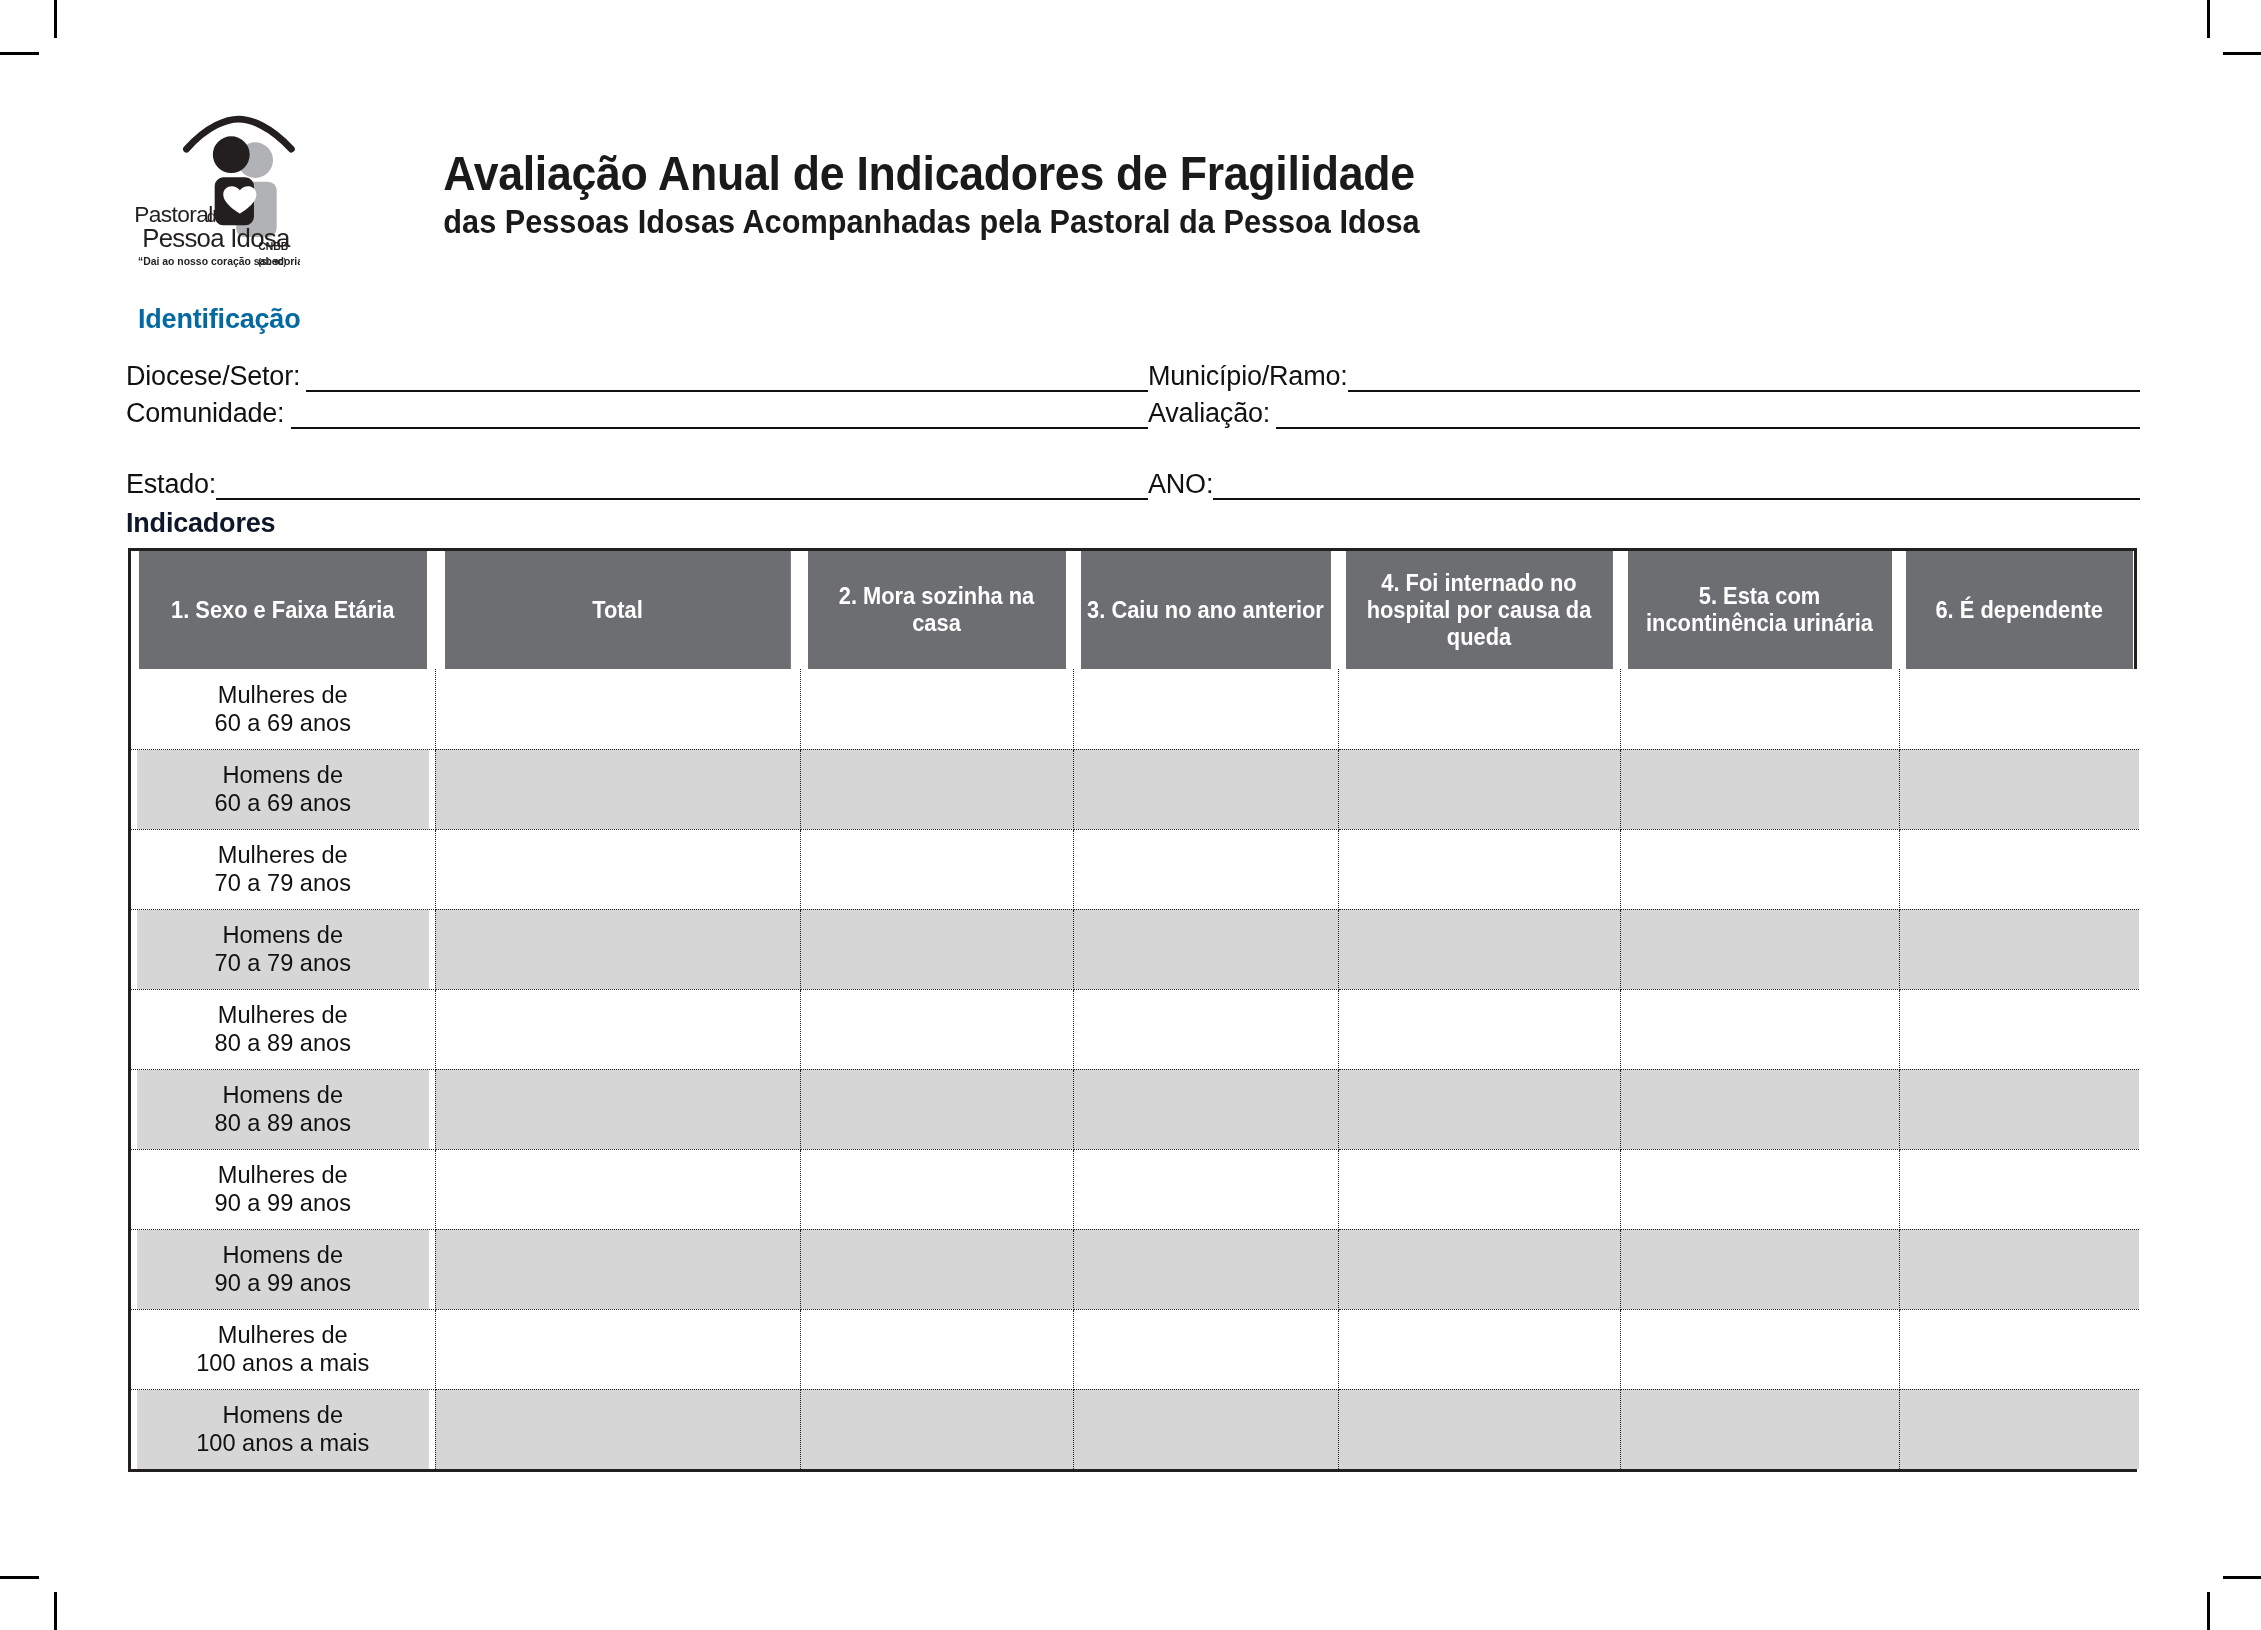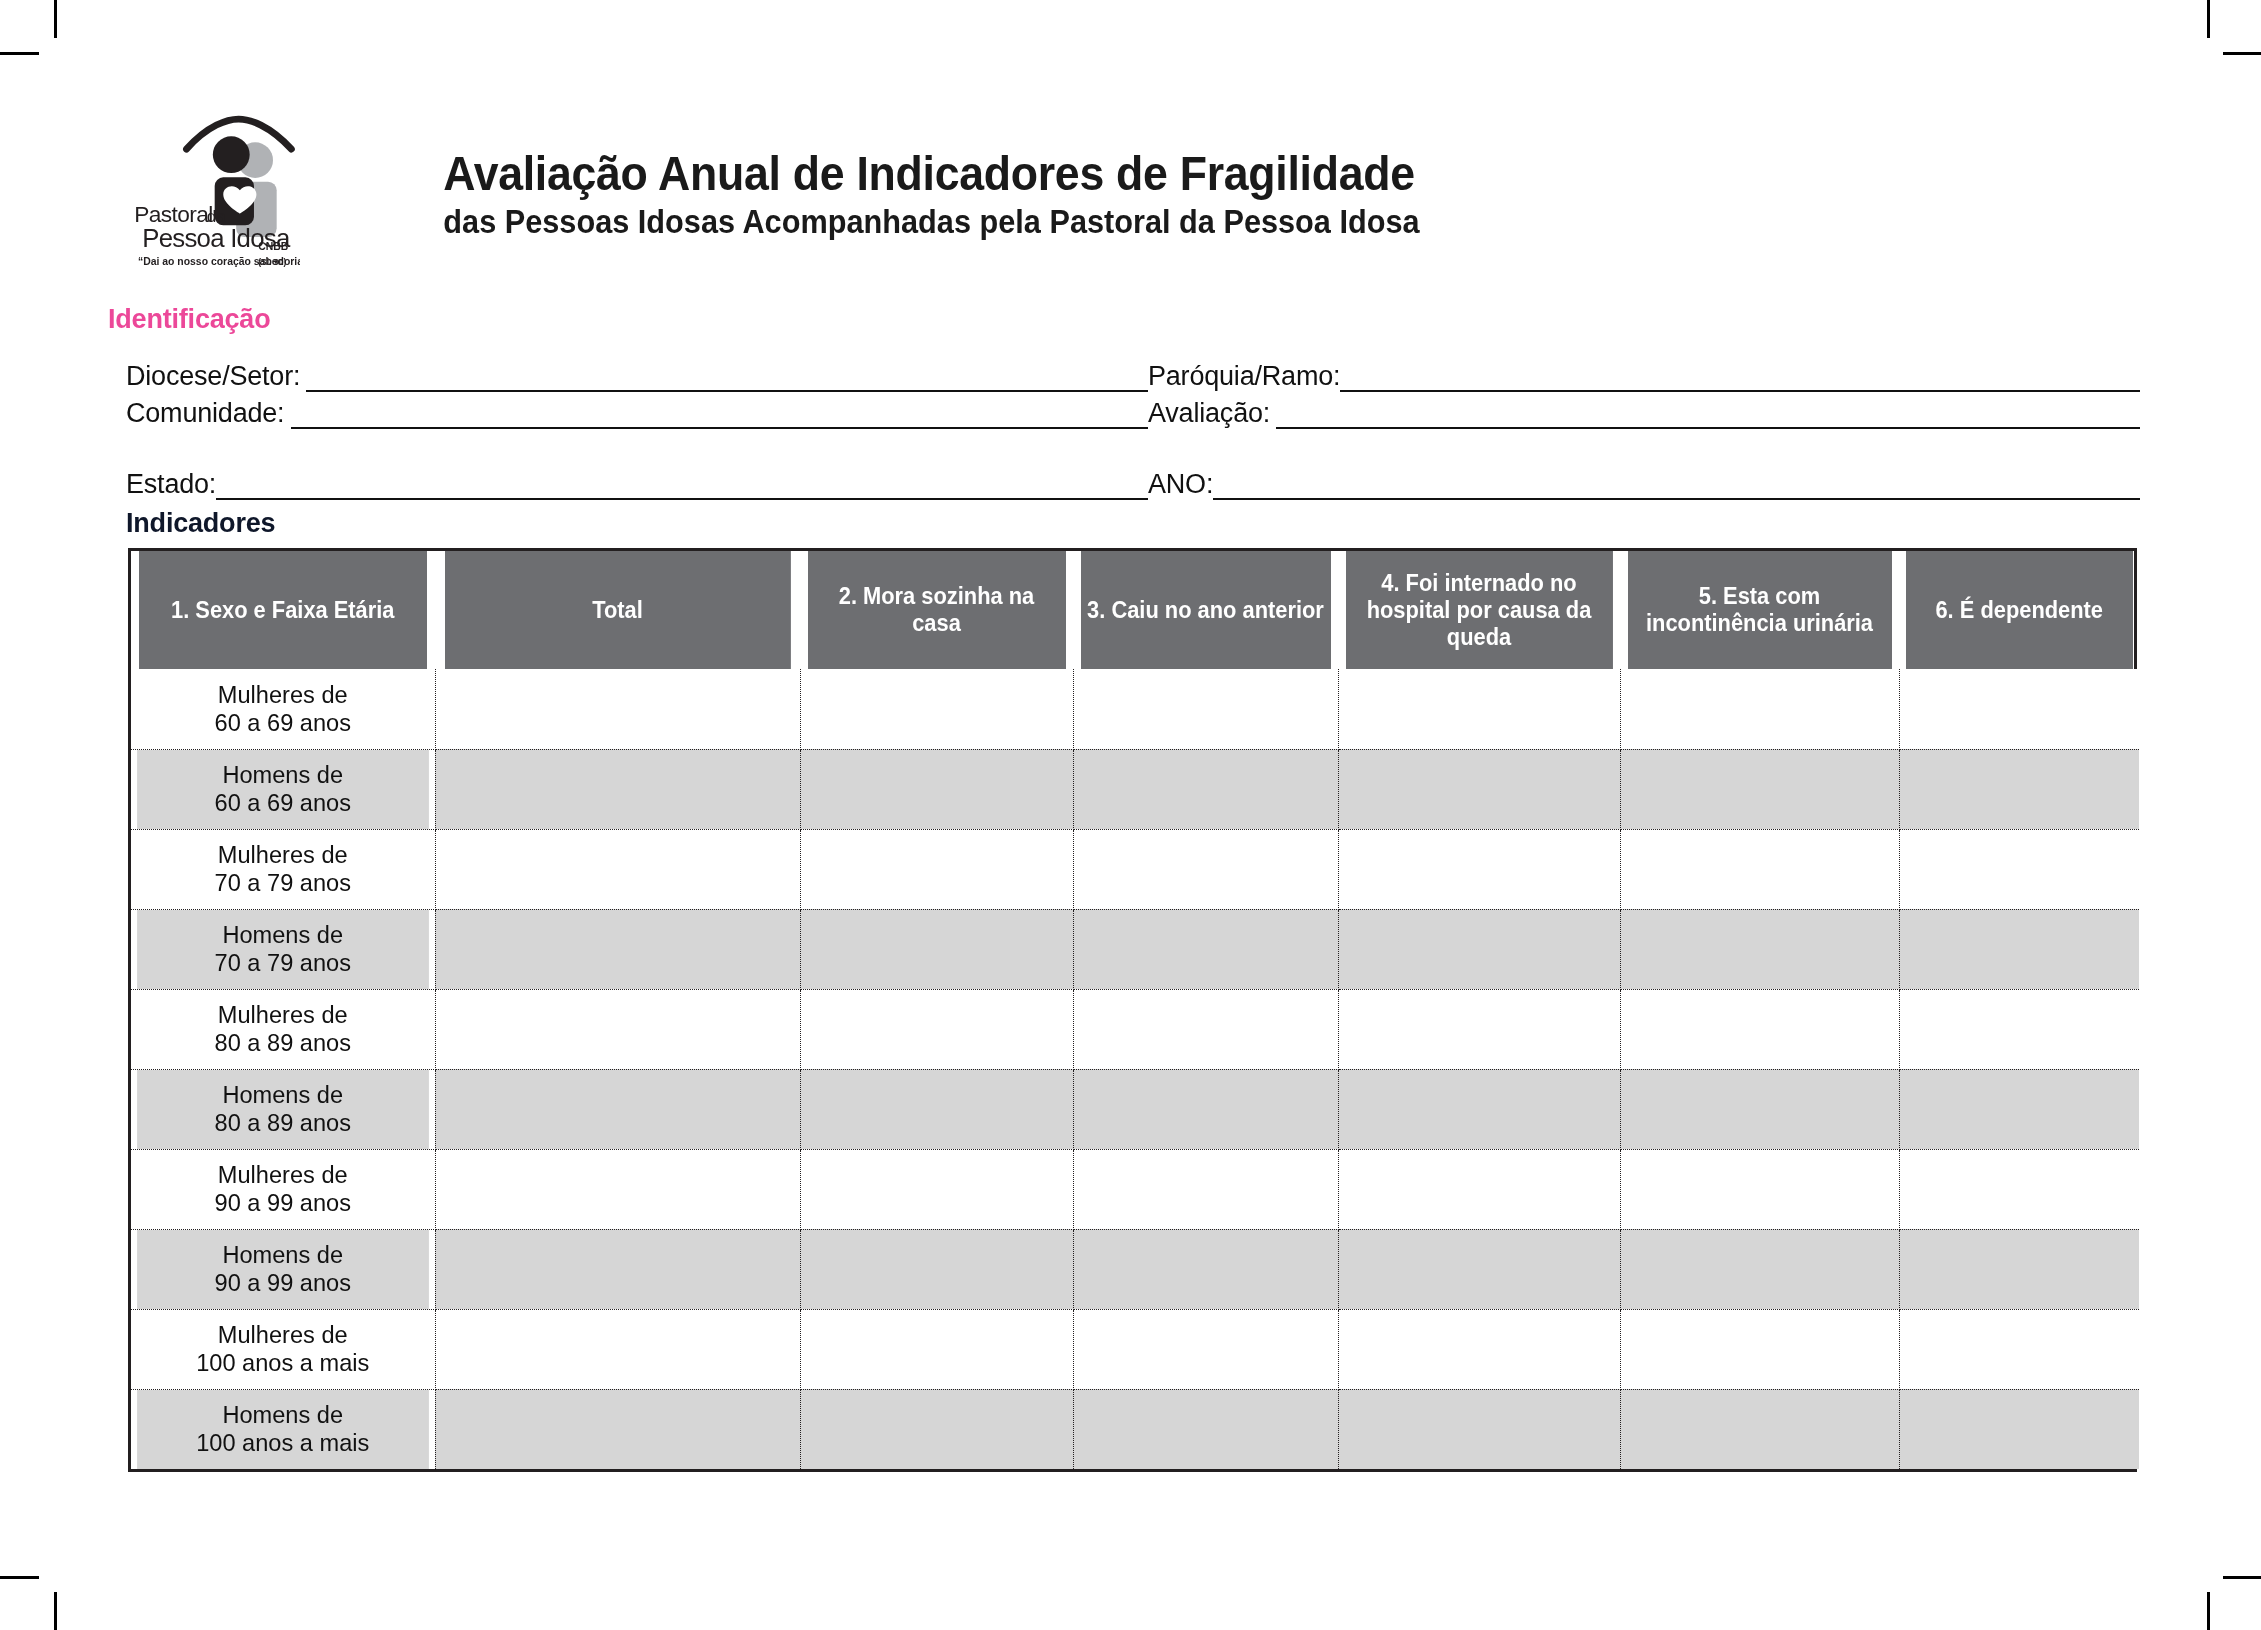--- a/index.html
+++ b/index.html
@@ -66,25 +66,25 @@
     font-size: 33px;
     line-height: 38px;
     color: #1a1a1a;
     margin-top: 2.5px;
     transform: scaleX(0.93);
   }
 
   
   #ident-heading {
     position: absolute;
-    left: 108px;
+    left: 138px;
     top: 304px;
     font-size: 27px;
     font-weight: 700;
-    color: #ec4899;
+    color: #0369a1;
     letter-spacing: -0.2px;
   }
 
   .id-row {
     position: absolute;
     left: 126px;
     width: 2014px;
     height: 48px;
     display: flex;
     align-items: flex-end;
@@ -218,21 +218,21 @@
   </div>
 
   <div id="ident-heading">Identificação</div>
 
   <div class="id-row" id="id-row-1">
     <div class="id-half left">
       <span class="id-label">Diocese/Setor:</span>
       <span class="id-line"></span>
     </div>
     <div class="id-half right">
-      <span class="id-label">Paróquia/Ramo:</span>
+      <span class="id-label">Município/Ramo:</span>
       <span class="id-line tight"></span>
     </div>
   </div>
 
   <div class="id-row" id="id-row-2">
     <div class="id-half left">
       <span class="id-label">Comunidade:</span>
       <span class="id-line"></span>
     </div>
     <div class="id-half right">

